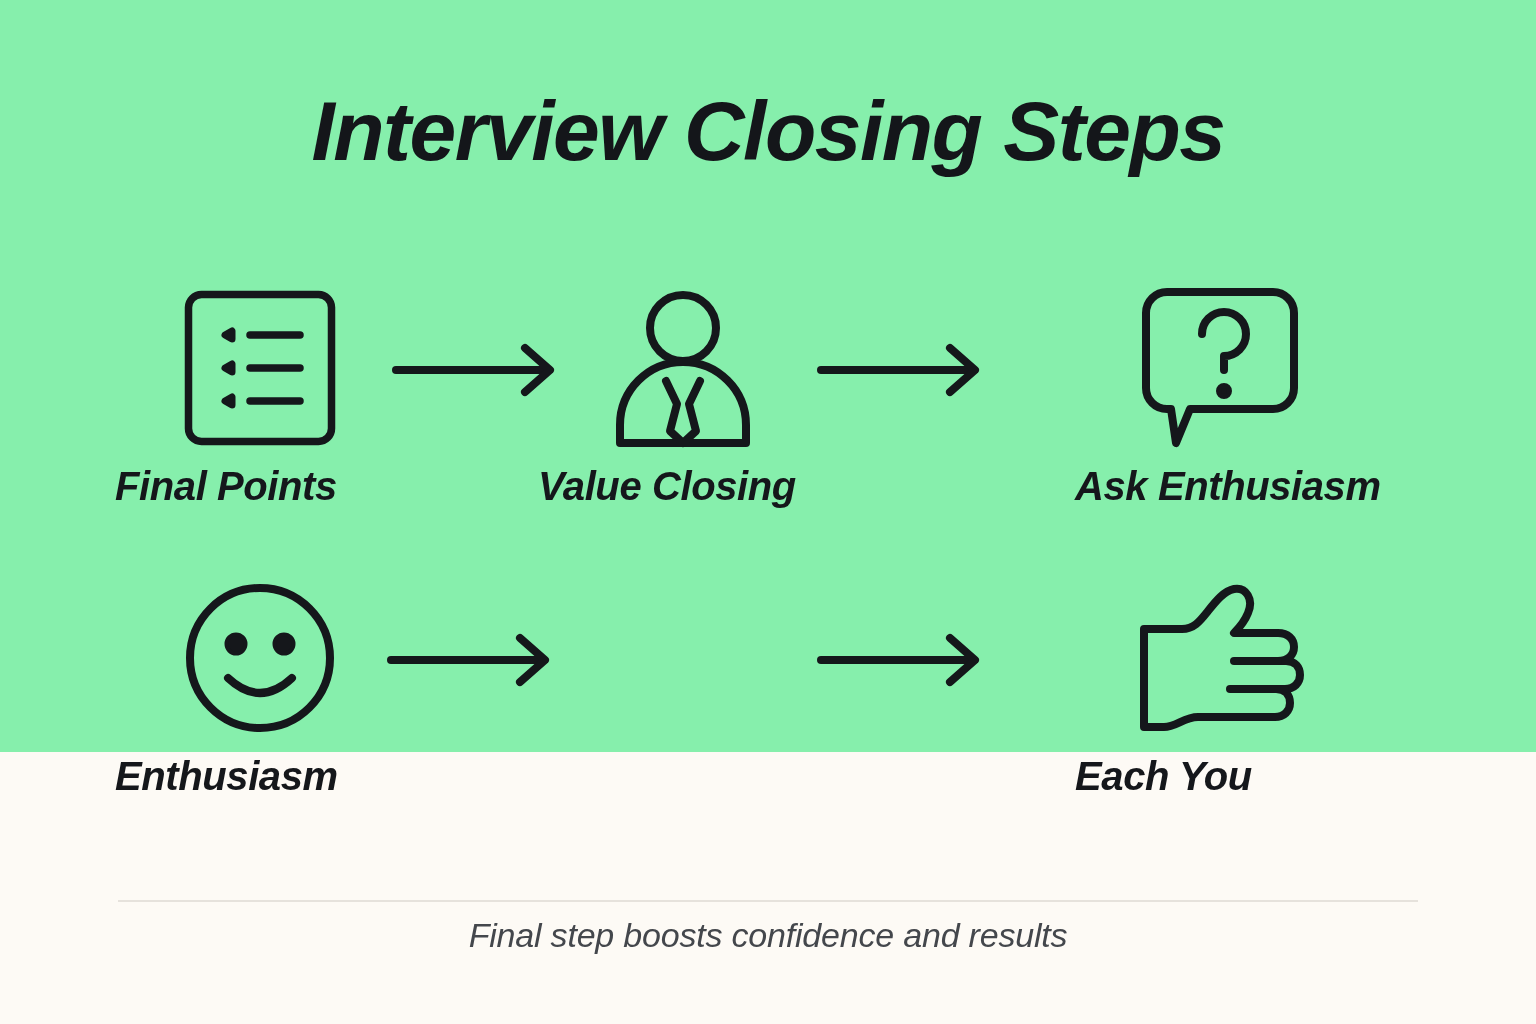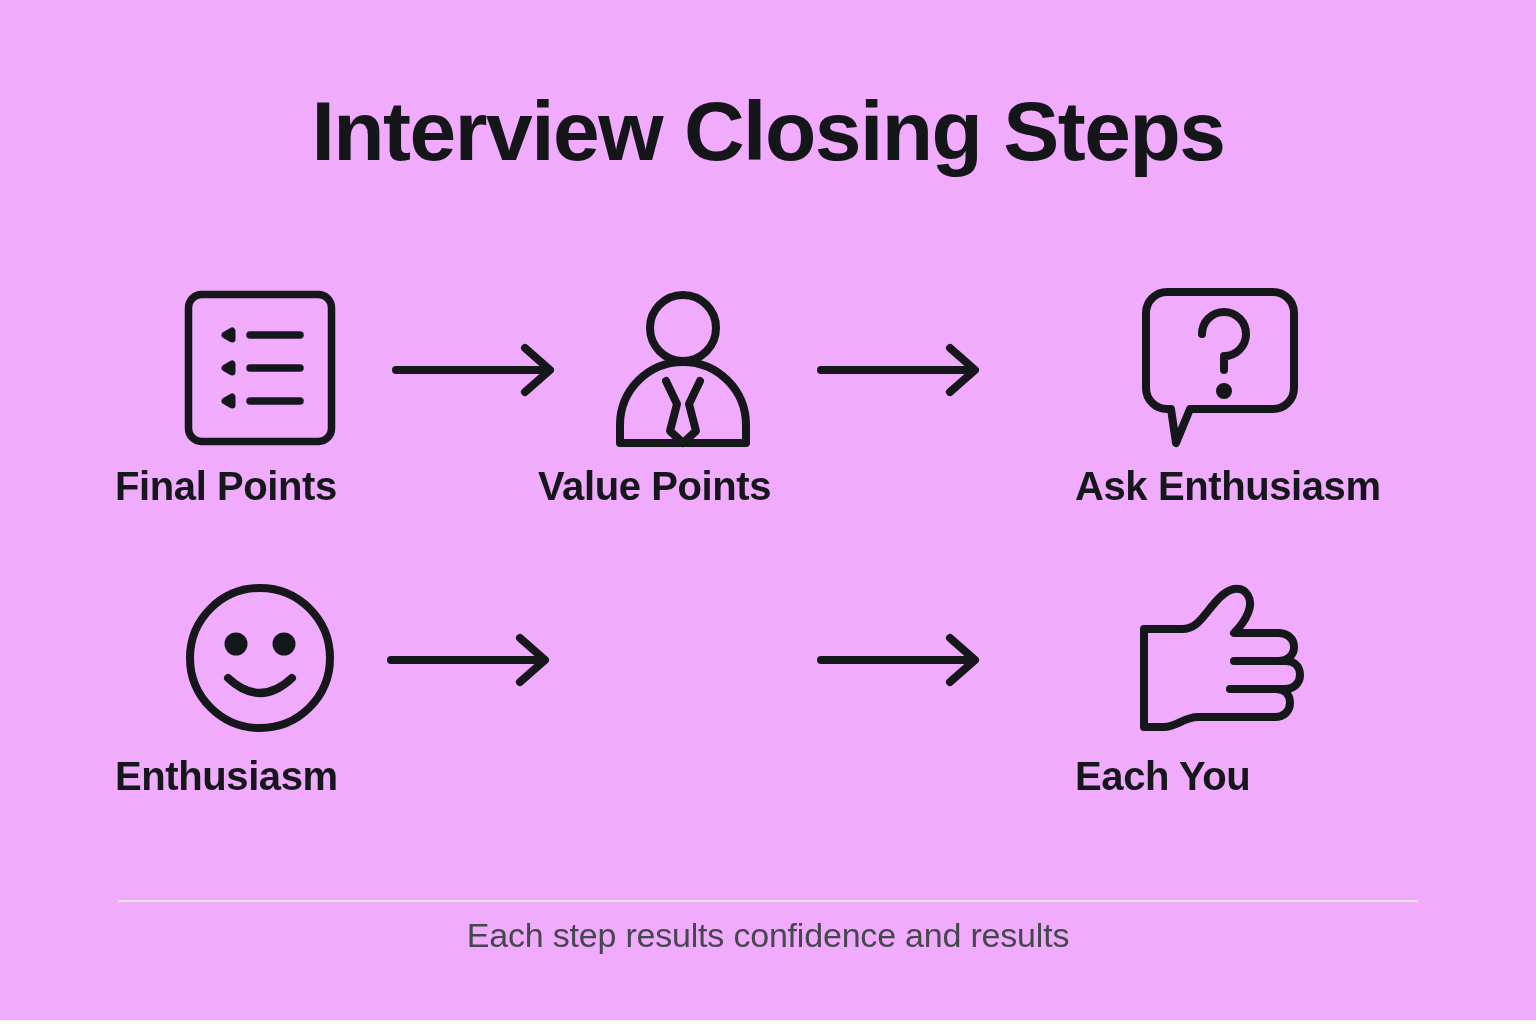--- a/index.html
+++ b/index.html
@@ -10,22 +10,23 @@
   body {
     width: 1536px;
     height: 1024px;
     background: #FDFAF5;
     font-family: "Liberation Sans", sans-serif;
     overflow: hidden;
   }
   .canvas {
     position: relative;
     width: 1536px;
-    height: 1020px;
-    background: #f0abfc;
+    height: 752px;
+    background: #86efac;
+    font-style: italic;
   }
 
   
   .title {
     position: absolute;
     top: 86px;
     left: 0;
     width: 1536px;
     text-align: center;
     font-size: 84px;
@@ -144,21 +145,21 @@
       </div>
 
       <div class="cell cell-1">
         <div class="icon-box">
           <svg width="140" height="160" viewBox="0 0 140 160" fill="none" stroke="#15171B" stroke-width="8" stroke-linecap="round" stroke-linejoin="round">
             <circle cx="70" cy="40" r="33"></circle>
             <path d="M7 155 L7 137 A63 63 0 0 1 133 137 L133 155 Z"></path>
             <path d="M53 93 L64 116 L57 143 L70 155 L83 143 L76 116 L87 93"></path>
           </svg>
         </div>
-        <div class="step-label">Value Points</div>
+        <div class="step-label">Value Closing</div>
       </div>
 
       <div class="arrow arrow-r1-b">
         <svg width="180" height="60" viewBox="0 0 180 60" fill="none" stroke="#15171B" stroke-width="8" stroke-linecap="round" stroke-linejoin="round">
           <line x1="6" y1="30" x2="158" y2="30"></line>
           <polyline points="135,8 160,30 135,52"></polyline>
         </svg>
       </div>
 
       <div class="cell cell-2">
@@ -216,15 +217,15 @@
             <line x1="96" y1="78" x2="140" y2="78"></line>
             <line x1="92" y1="106" x2="147" y2="106"></line>
           </svg>
         </div>
         <div class="step-label">Each You</div>
       </div>
     </div>
   </div>
 
   <div class="divider"></div>
-  <div class="footer-note">Each step results confidence and results</div>
+  <div class="footer-note">Final step boosts confidence and results</div>
 
 </div>
 
 </body></html>

